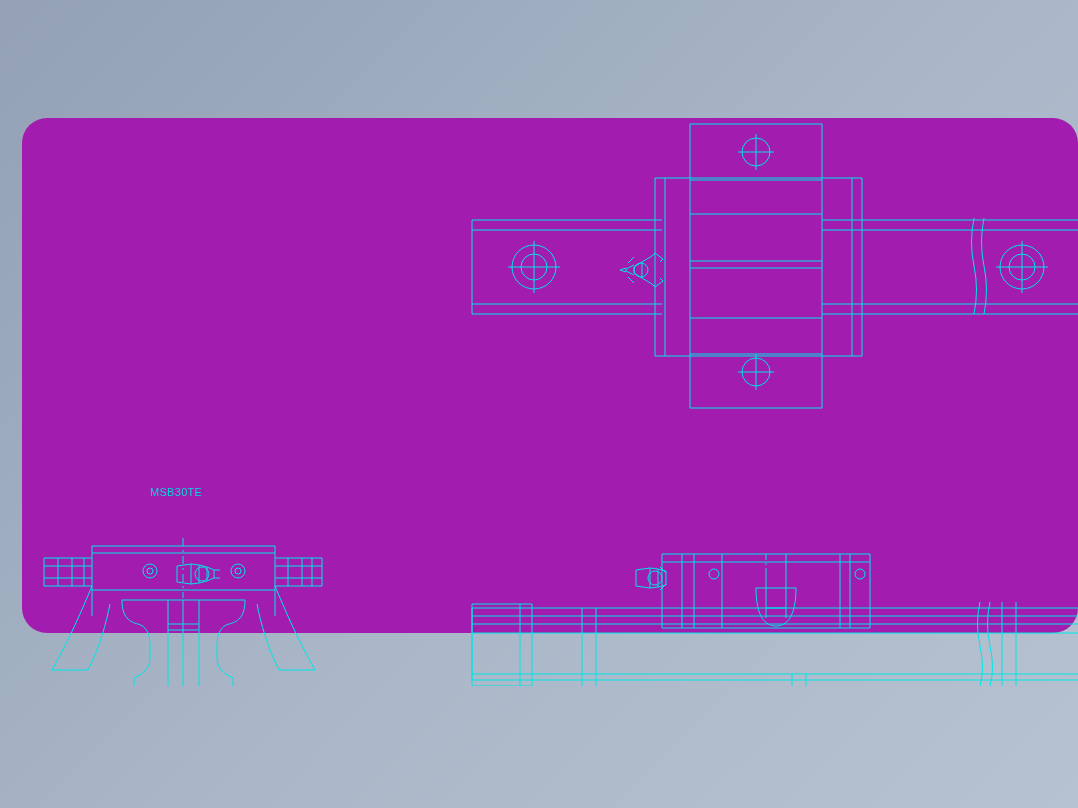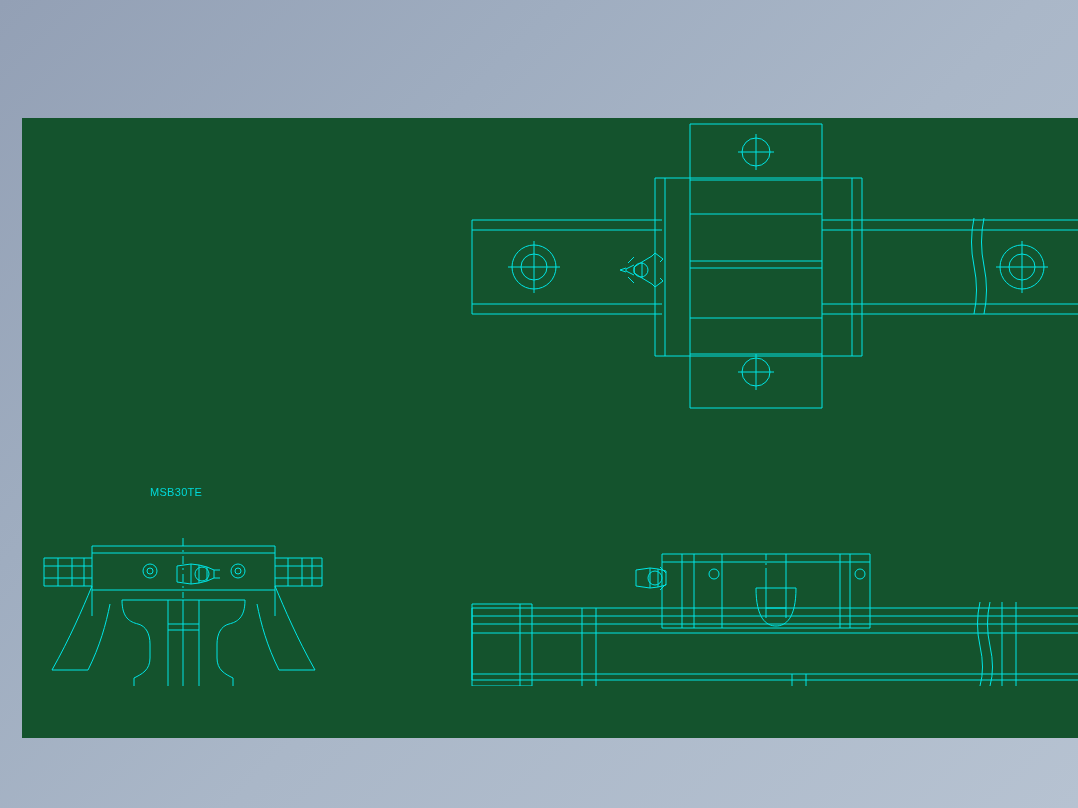--- a/index.html
+++ b/index.html
@@ -2,22 +2,23 @@
 <html><head>
 <meta charset="utf-8">
 <style>
   html,body{margin:0;padding:0;}
   body{
     width:1078px;height:808px;overflow:hidden;
     background:linear-gradient(135deg,#93a0b5 0%,#9fadc0 30%,#aab7c8 55%,#b6c2d1 100%);
     font-family:"Liberation Sans", sans-serif;
   }
   #canvas{
-    position:absolute;left:22px;top:118px;width:1056px;height:620px;
-    background:#14532d;
+    position:absolute;left:22px;top:118px;width:1056px;height:515px;
+    background:#a21caf;
+    border-radius:25px;
   }
   #canvas svg{display:block;}
   .lbl{
     position:absolute;color:#00d9d9;font-family:"Liberation Sans",sans-serif;
     font-size:11px;letter-spacing:.3px;white-space:nowrap;
   }
 </style>
 </head>
 <body>
 

